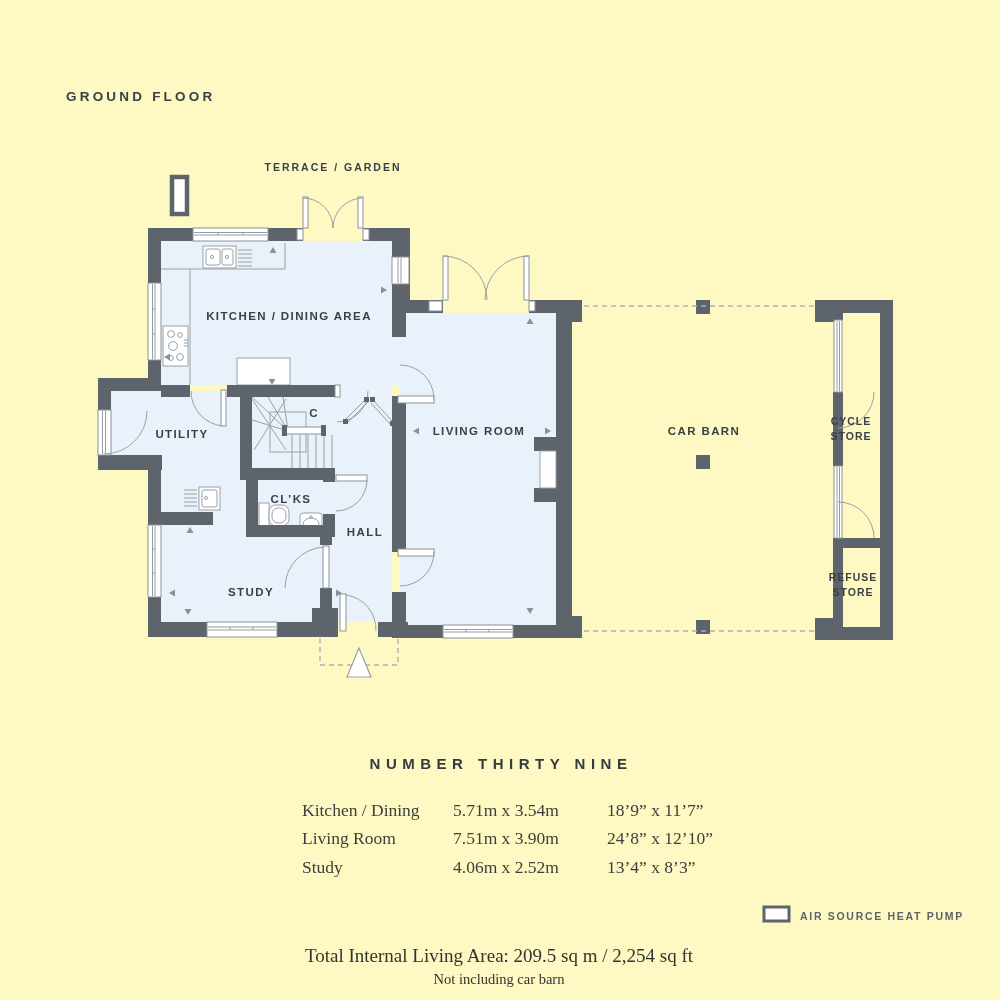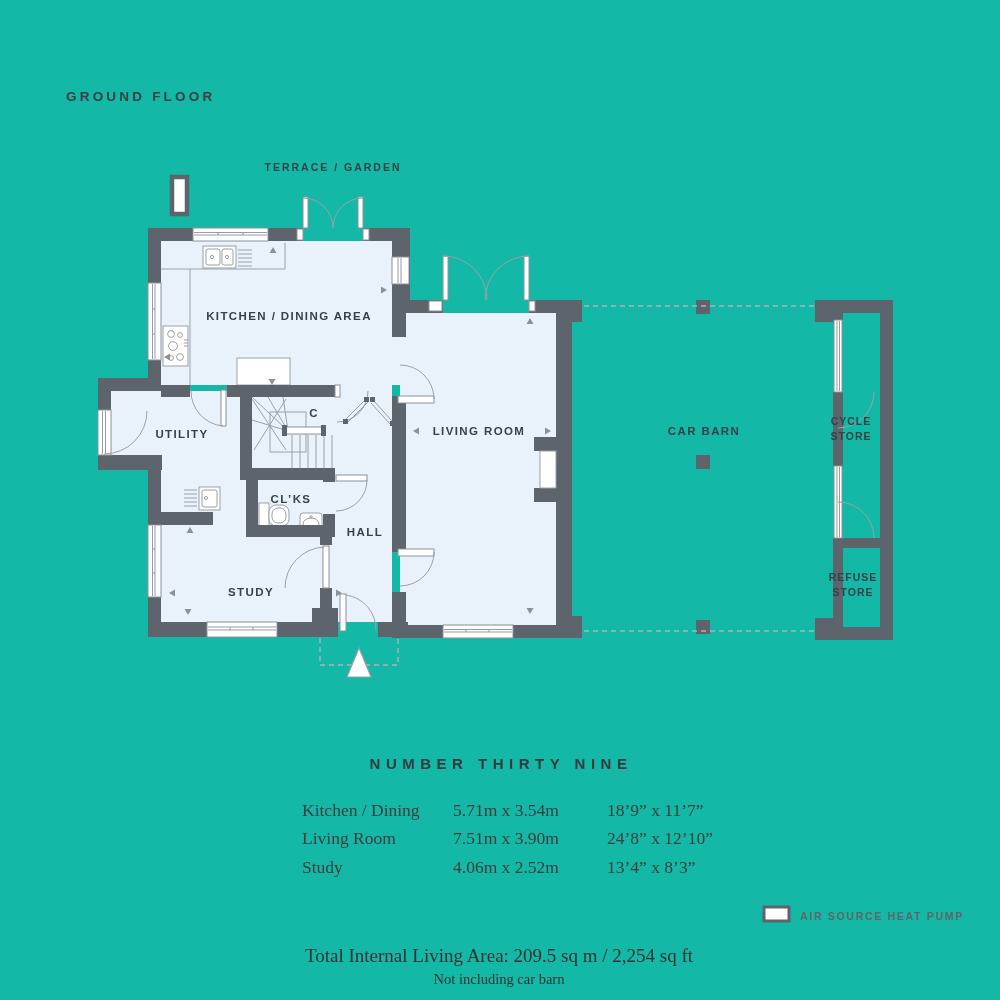--- a/index.html
+++ b/index.html
@@ -1,16 +1,16 @@
 <!DOCTYPE html>
 <html><head>
 <meta charset="utf-8">
 <style>
   html,body{margin:0;padding:0;background:#ffffff;}
-  .canvas{position:relative;width:1000px;height:1000px;background:#14b8a6;overflow:hidden;}
+  .canvas{position:relative;width:1000px;height:1000px;background:#fef9c3;overflow:hidden;}
   svg{position:absolute;left:0;top:0;}
   text{user-select:none;}
   .hdr{font-family:"Liberation Sans",sans-serif;font-weight:bold;font-size:13.5px;letter-spacing:3.2px;fill:#3a4047;}
   .area-lbl{font-family:"Liberation Sans",sans-serif;font-weight:bold;font-size:10.5px;letter-spacing:2px;fill:#3a4047;}
   .room-lbl{font-family:"Liberation Sans",sans-serif;font-weight:bold;font-size:11.5px;letter-spacing:1.4px;fill:#3a4047;}
   .store-lbl{font-family:"Liberation Sans",sans-serif;font-weight:bold;font-size:10.5px;letter-spacing:1px;fill:#3a4047;}
   .title-lbl{font-family:"Liberation Sans",sans-serif;font-weight:bold;font-size:15px;letter-spacing:5.5px;fill:#343a40;}
   .tbl{font-family:"Liberation Serif","DejaVu Serif",serif;font-size:17.5px;fill:#3e3e3e;}
   .legend-lbl{font-family:"Liberation Sans",sans-serif;font-weight:bold;font-size:10.5px;letter-spacing:1.7px;fill:#5d646c;}
   .total-lbl{font-family:"Liberation Serif","DejaVu Serif",serif;font-size:19px;fill:#333333;}

